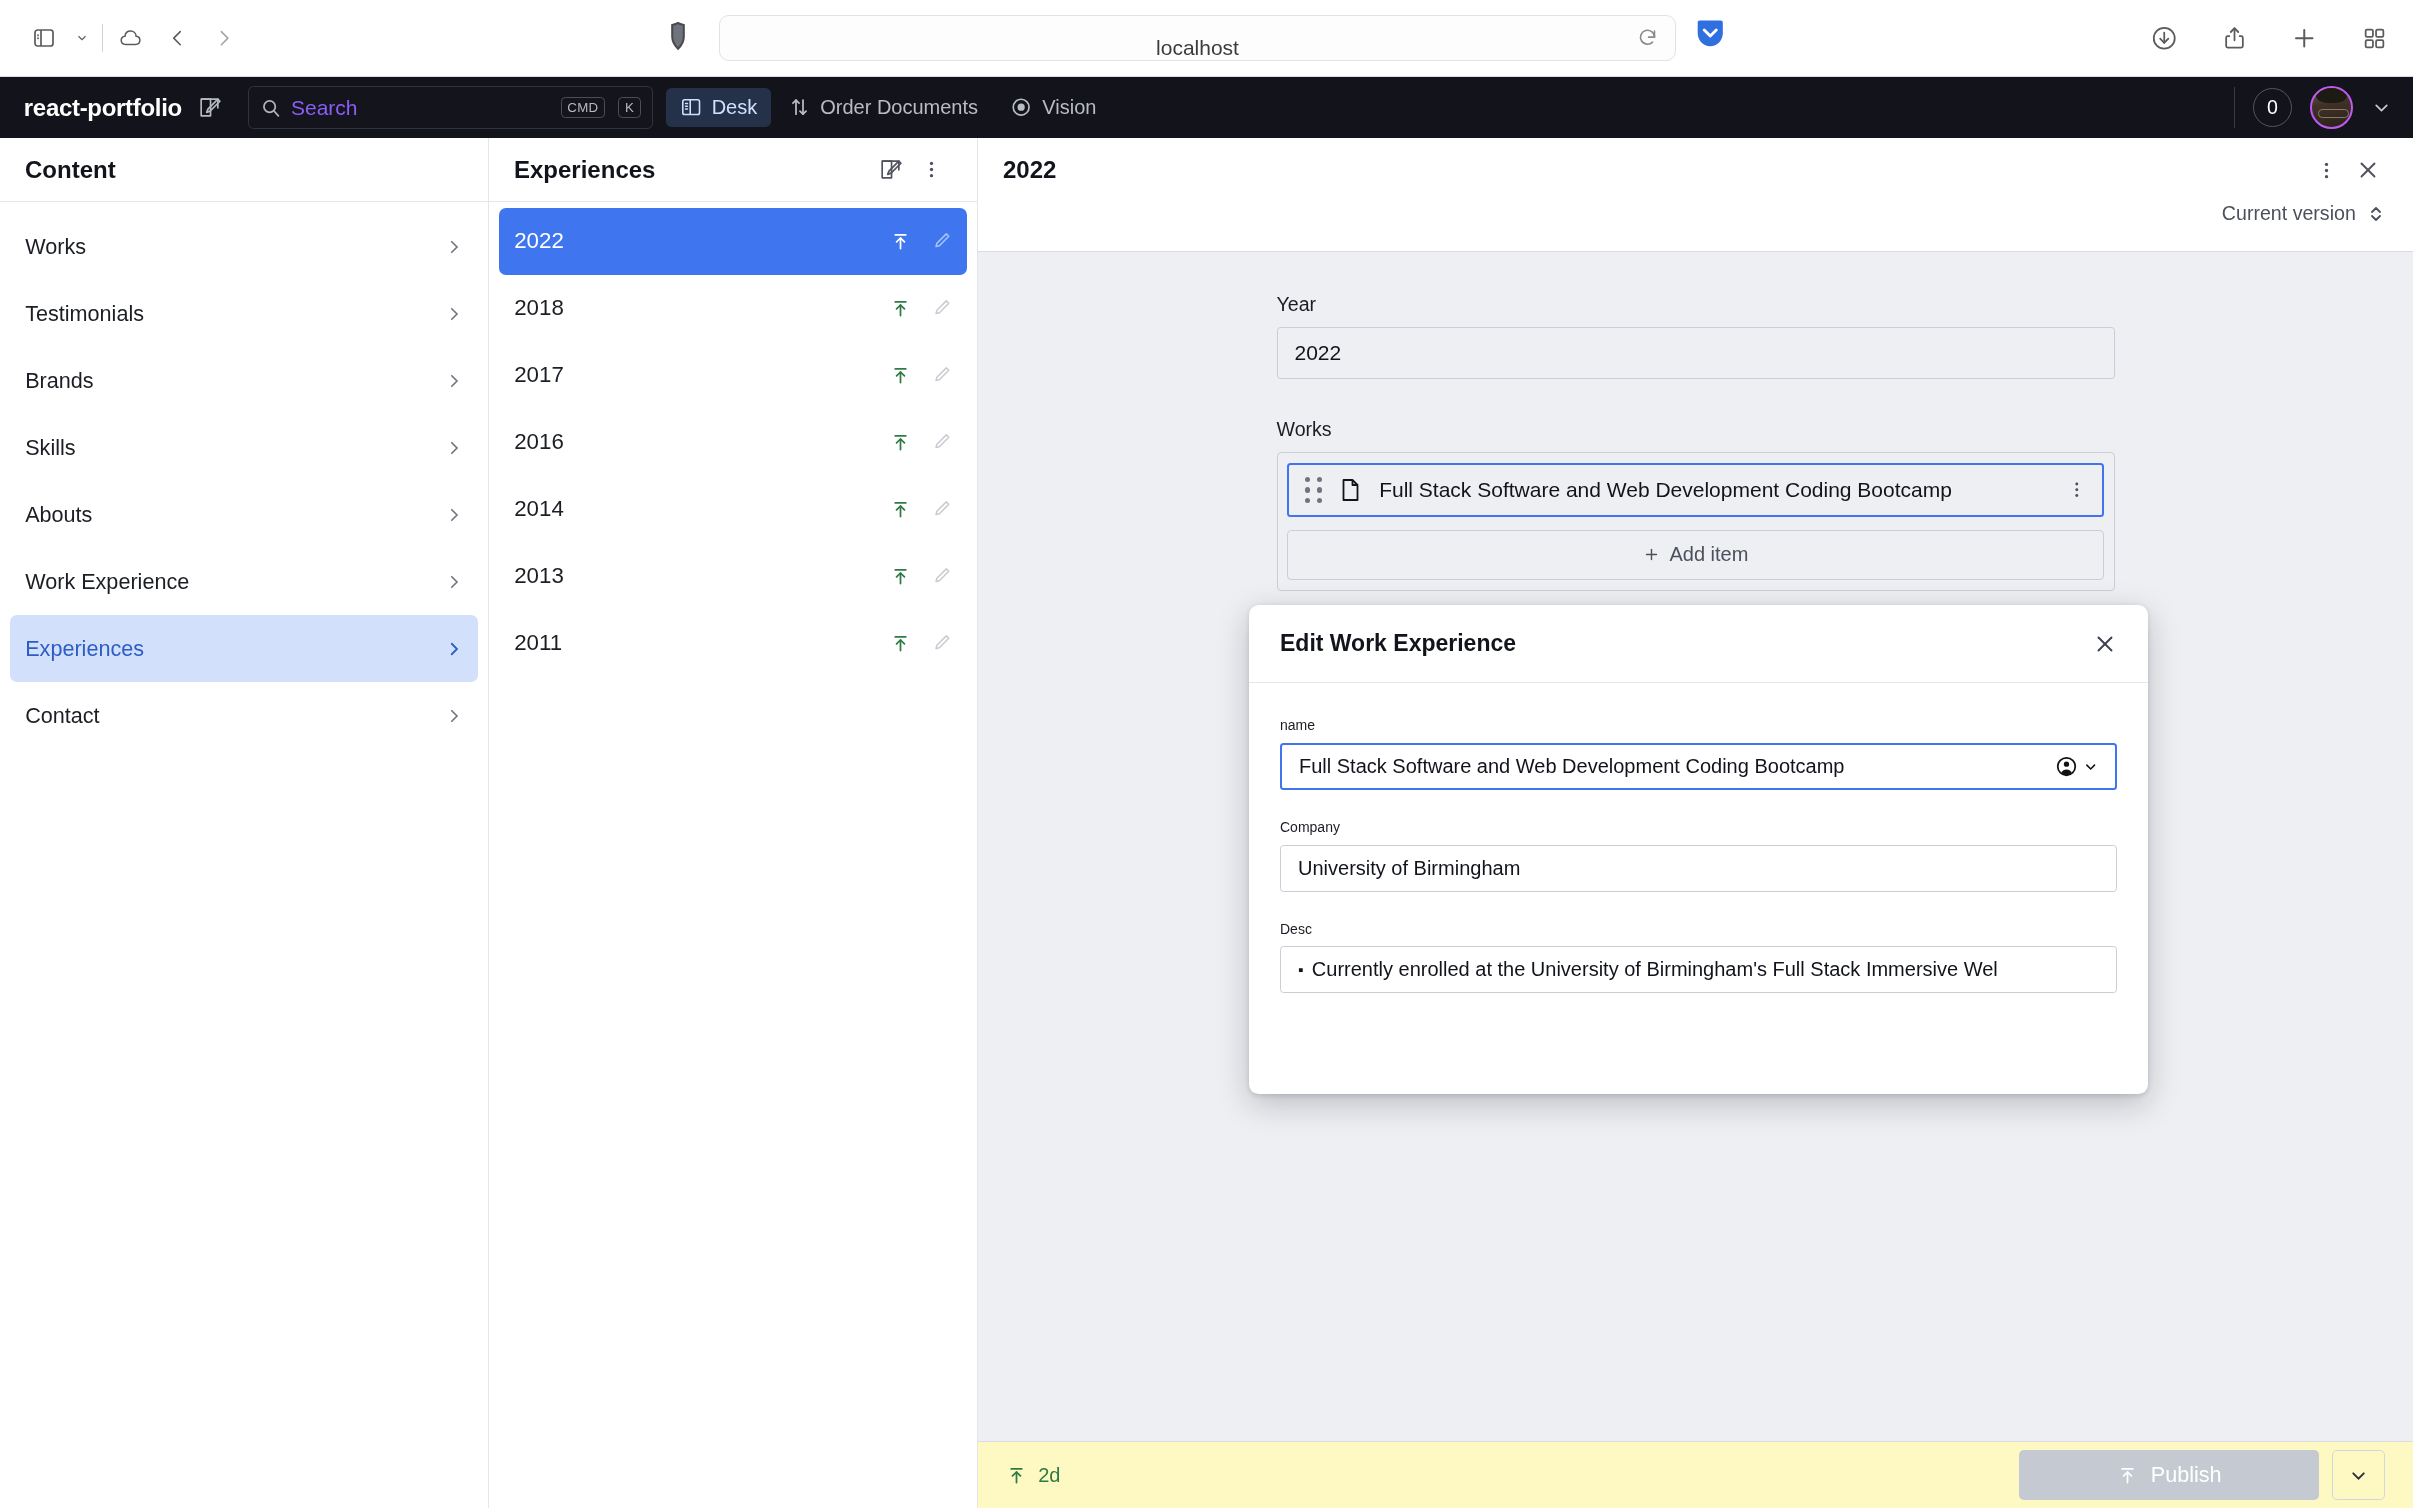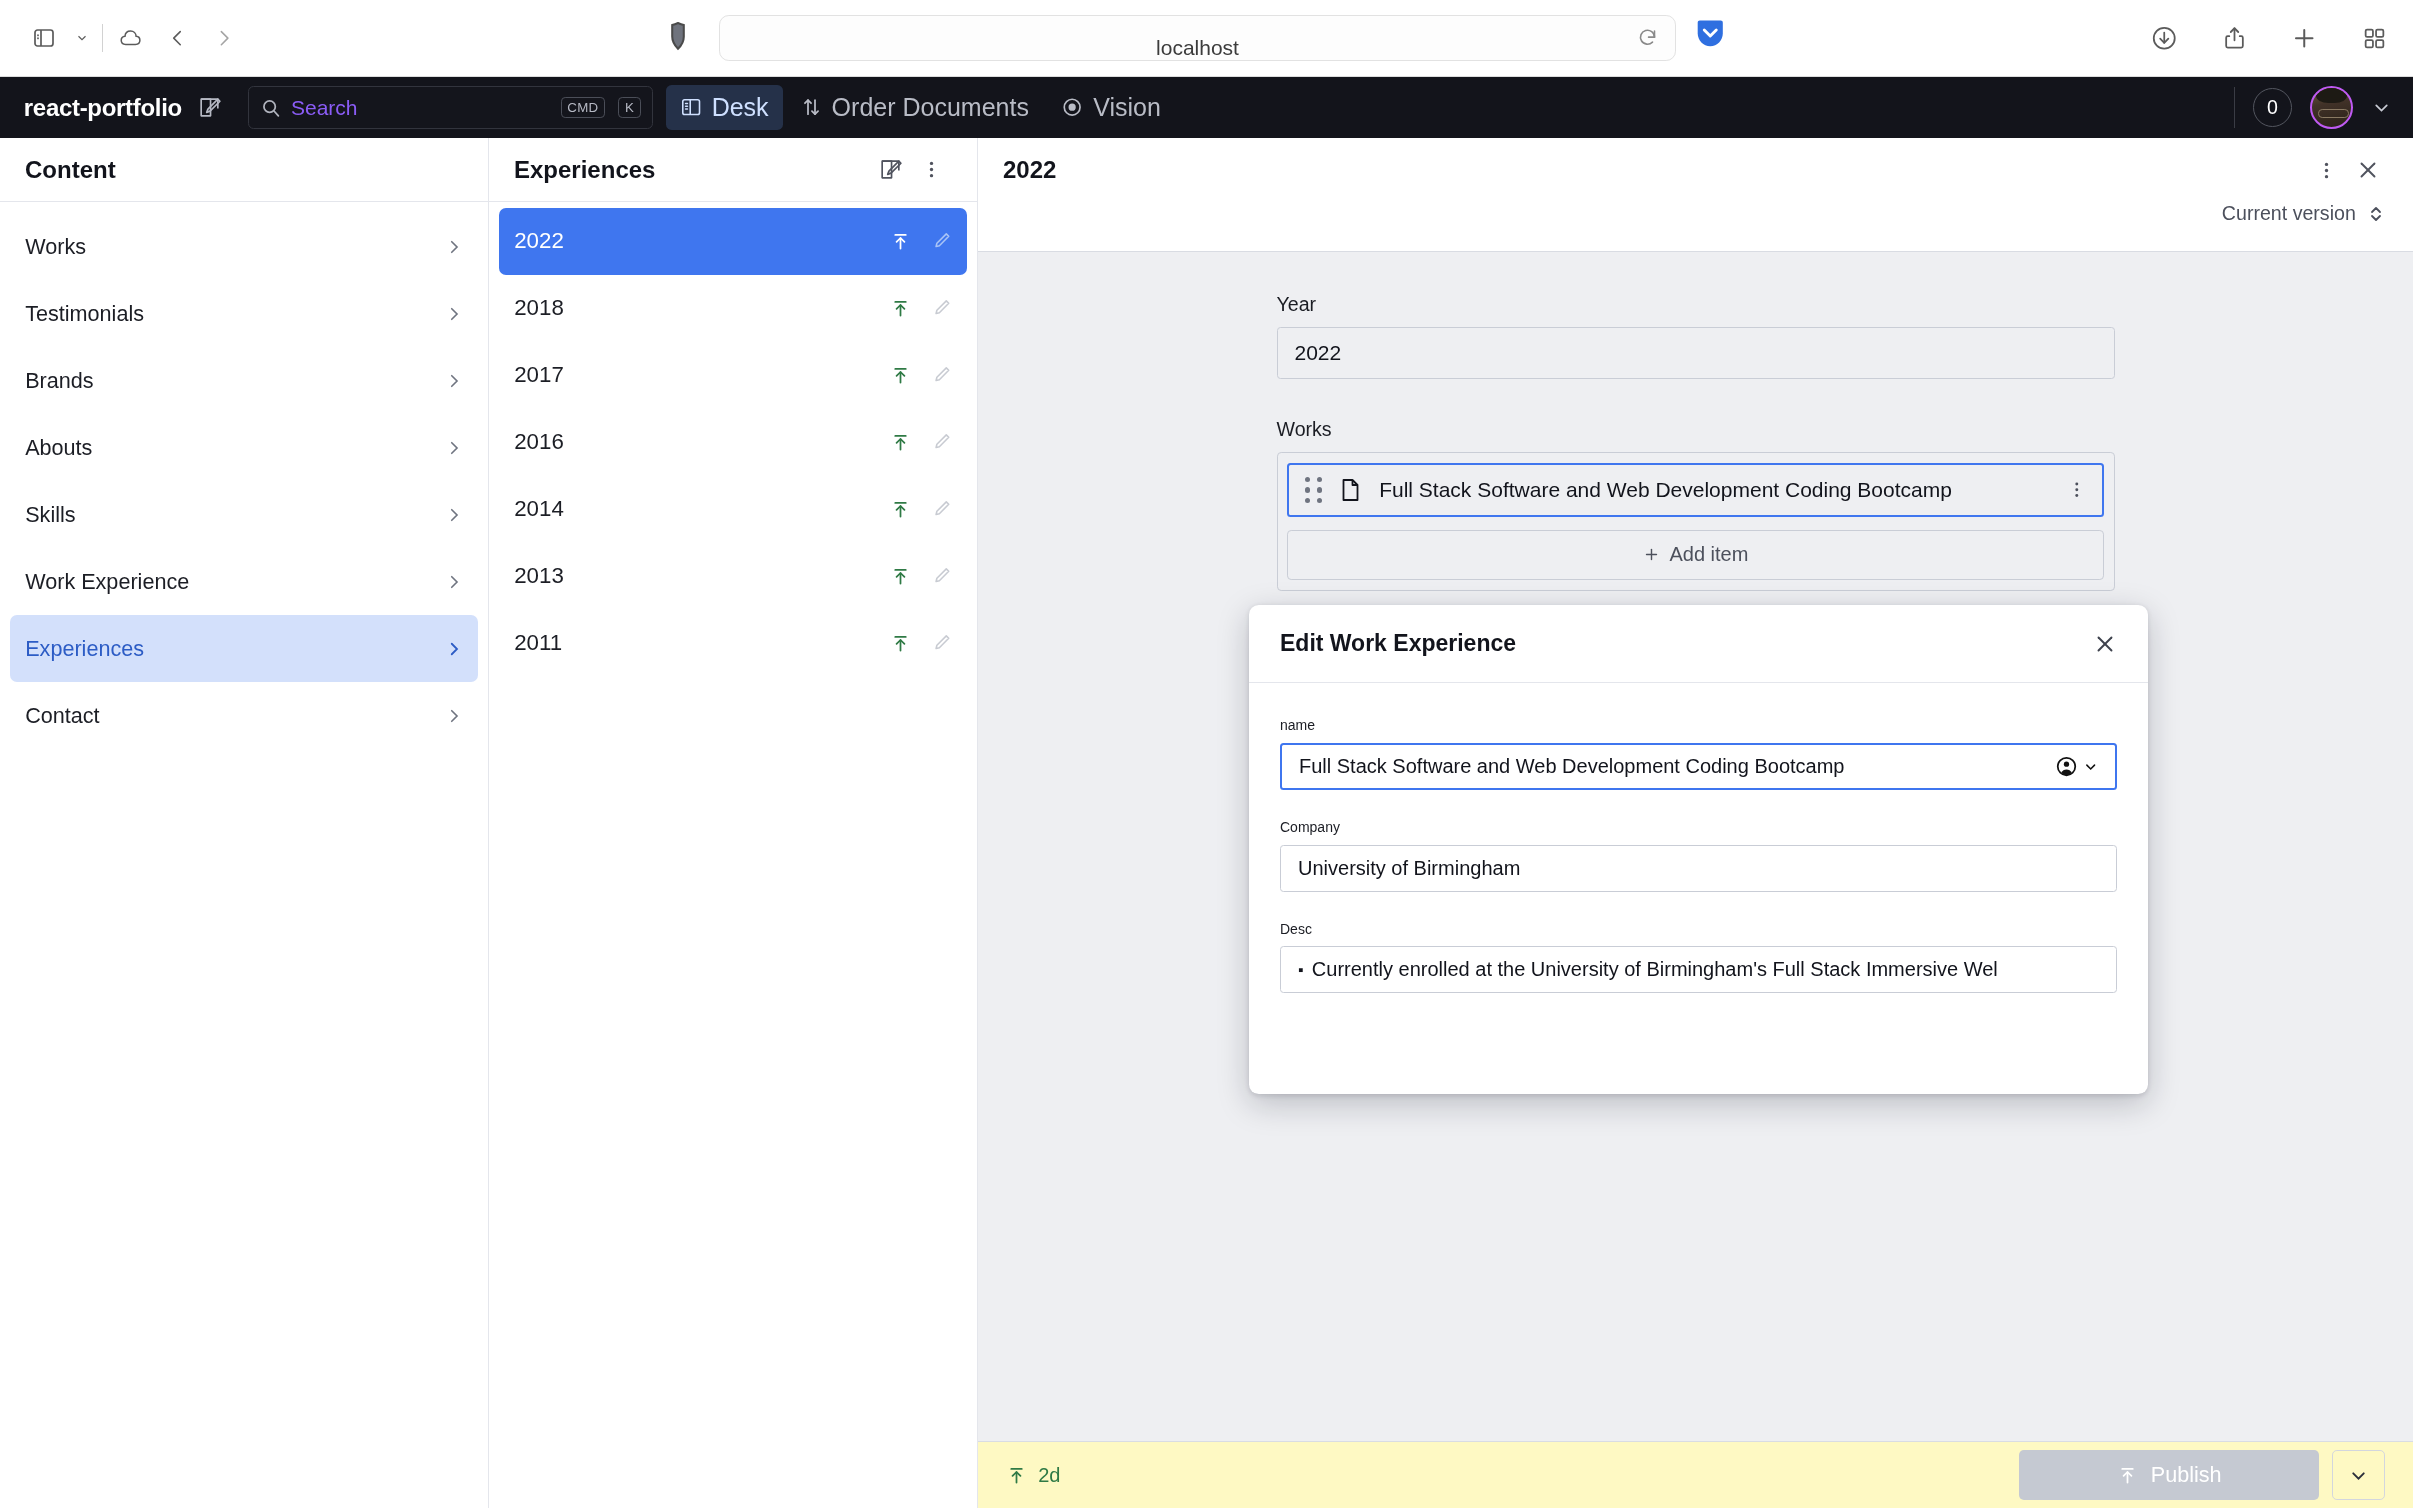--- a/index.html
+++ b/index.html
@@ -69,21 +69,21 @@
   .search-placeholder { color: #8b5cf6; font-size: 21px; flex: 1; }
   .kbd {
     border: 1.4px solid #4b4e58; border-radius: 4.2px;
     color: #b6b9c4; font-size: 13.3px; padding: 2.1px 5.6px;
     margin-left: 3.5px; letter-spacing: 0.3px;
   }
   .nav-tabs { display: flex; align-items: center; margin-left: 12.6px; gap: 4.2px; }
   .nav-tab {
     display: flex; align-items: center; gap: 9.8px;
     padding: 8.4px 14px; border-radius: 5.6px;
-    color: #b9bcc6; font-size: 25px;
+    color: #b9bcc6; font-size: 20px;
   }
   .nav-tab.active { background: #253149; color: #cfe0ff; }
   .hdr-right {
     margin-left: auto; display: flex; align-items: center; gap: 18px;
   }
   .hdr-divider { width: 1.4px; height: 41px; background: #3a3c45; }
   .count-badge {
     width: 39px; height: 39px; border-radius: 50%;
     border: 1.4px solid #53565f; color: #ffffff;
     display: flex; align-items: center; justify-content: center;
@@ -422,30 +422,30 @@
       <div class="side-item">
         <span>Brands</span>
           <span class="spacer"></span>
         <span class="chev">
             <svg width="18" height="18" viewBox="0 0 24 24" fill="none" stroke="currentColor" stroke-width="2.2" stroke-linecap="round">
               <polyline points="9 5 16 12 9 19"></polyline>
             </svg>
           </span>
       </div>
       <div class="side-item">
-        <span>Abouts</span>
+        <span>Skills</span>
           <span class="spacer"></span>
         <span class="chev">
             <svg width="18" height="18" viewBox="0 0 24 24" fill="none" stroke="currentColor" stroke-width="2.2" stroke-linecap="round">
               <polyline points="9 5 16 12 9 19"></polyline>
             </svg>
           </span>
       </div>
       <div class="side-item">
-        <span>Skills</span>
+        <span>Abouts</span>
           <span class="spacer"></span>
         <span class="chev">
             <svg width="18" height="18" viewBox="0 0 24 24" fill="none" stroke="currentColor" stroke-width="2.2" stroke-linecap="round">
               <polyline points="9 5 16 12 9 19"></polyline>
             </svg>
           </span>
       </div>
       <div class="side-item">
         <span>Work Experience</span>
           <span class="spacer"></span>

